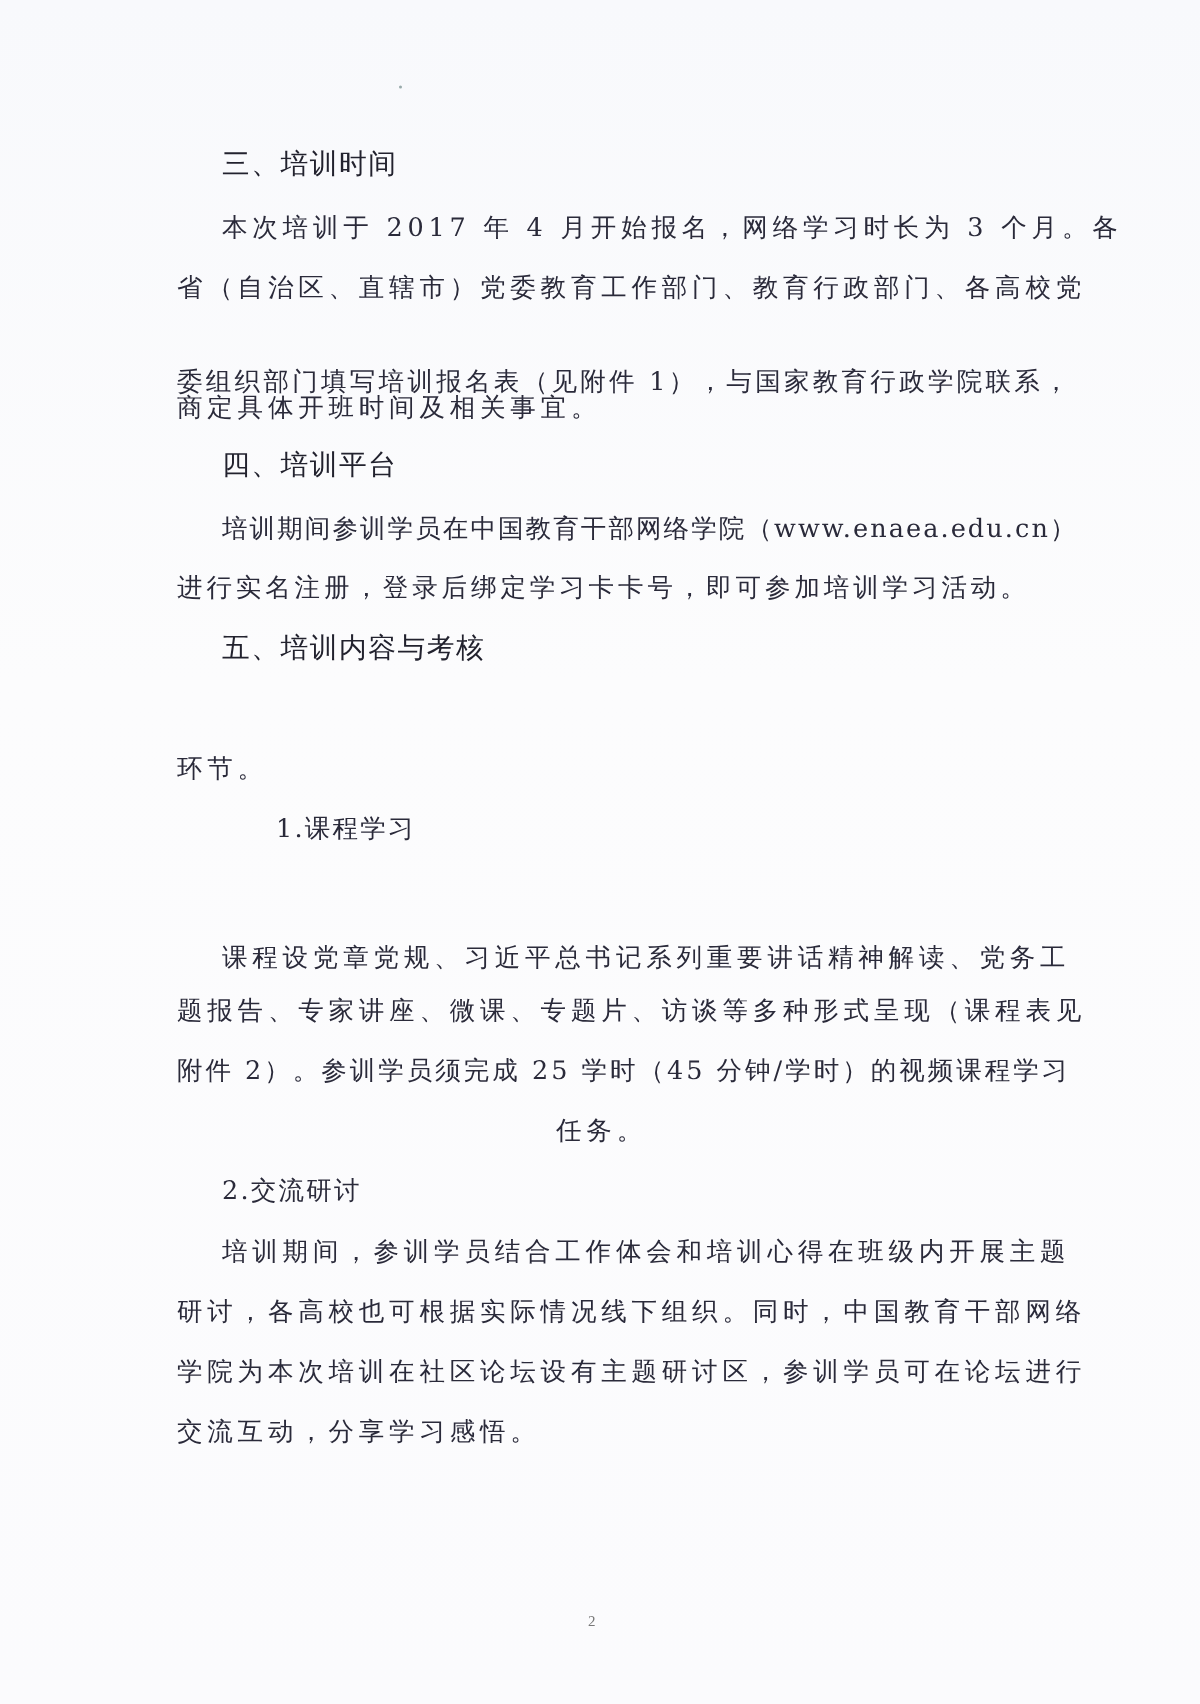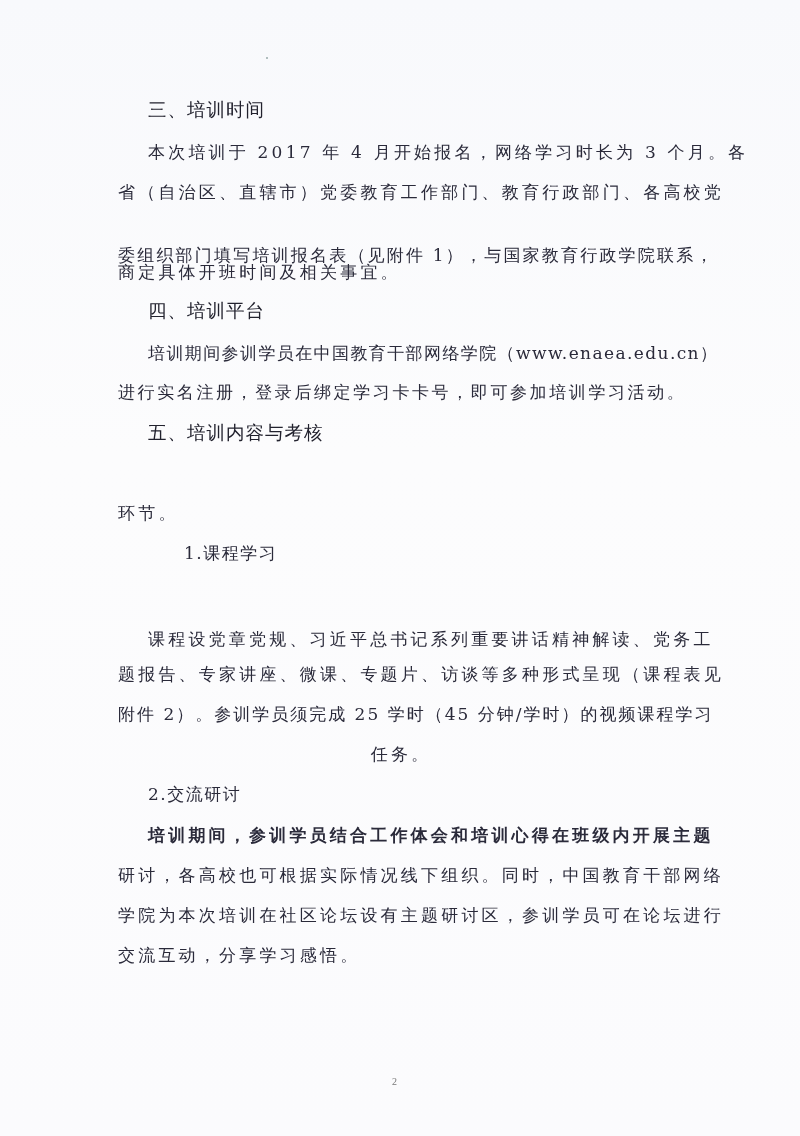--- a/index.html
+++ b/index.html
@@ -58,19 +58,19 @@
   <div class="line" style="top:379px;letter-spacing:2.6px;">进行实名注册，登录后绑定学习卡卡号，即可参加培训学习活动。</div>
   <div class="line" style="top:500px;">环节。</div>
 
   <div class="line indent sub" style="top:540px;margin-left:36px;">1.课程学习</div>
   <div class="line indent" style="top:581px;margin-top:45px;">课程设党章党规、习近平总书记系列重要讲话精神解读、党务工</div>
   <div class="line" style="top:661px;">题报告、专家讲座、微课、专题片、访谈等多种形式呈现（课程表见</div>
   <div class="line" style="top:701px;letter-spacing:2.0px;">附件 2）。参训学员须完成 25 学时（45 分钟/学时）的视频课程学习</div>
   <div class="line" style="top:741px;text-align:center;">任务。</div>
 
   <div class="line indent sub" style="top:781px;">2.交流研讨</div>
-  <div class="line indent" style="top:822px;font-weight:bold;">培训期间，参训学员结合工作体会和培训心得在班级内开展主题</div>
+  <div class="line indent" style="top:822px;">培训期间，参训学员结合工作体会和培训心得在班级内开展主题</div>
   <div class="line" style="top:902px;">学院为本次培训在社区论坛设有主题研讨区，参训学员可在论坛进行</div>
   <div class="line" style="top:862px;">研讨，各高校也可根据实际情况线下组织。同时，中国教育干部网络</div>
   <div class="line" style="top:942px;">交流互动，分享学习感悟。</div>
 
   <div class="page-number">2</div>
 </div>
 
 </body></html>

